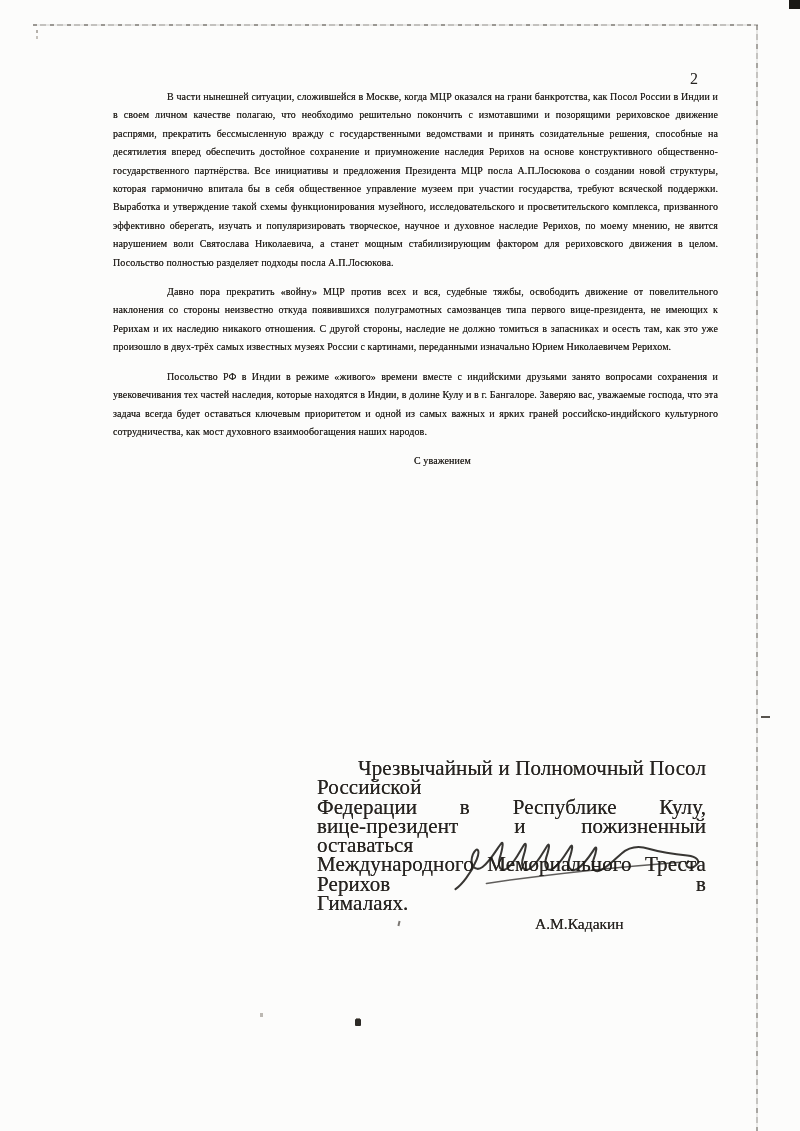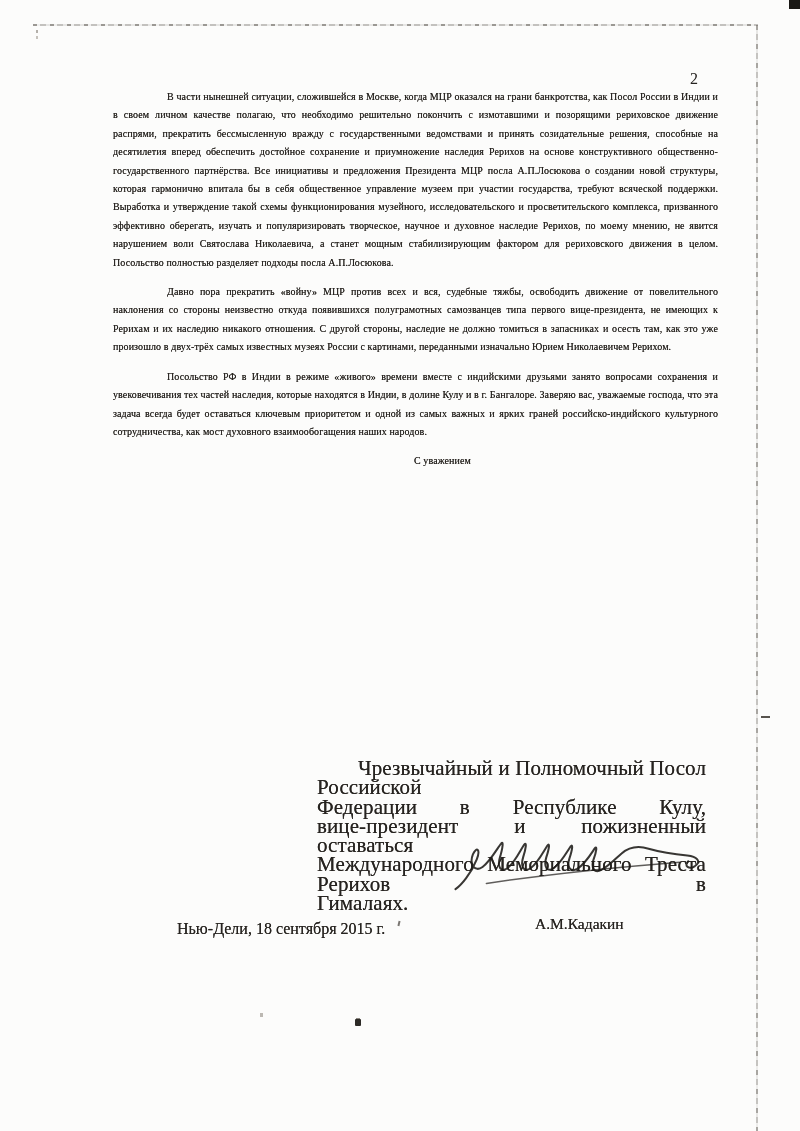--- a/index.html
+++ b/index.html
@@ -108,20 +108,19 @@
              C 163 28, 170 20, 176 15
              C 184 8, 194 7, 204 10
              C 218 14, 233 16, 244 17
              C 254 18, 259 23, 252 28
              C 246 32, 240 28, 245 23"></path>
     <path d="M36 46 C 90 38, 160 30, 236 24" style="stroke-width:1.6;opacity:.7"></path>
   </svg>
 
   <div class="signatory">А.М.Кадакин</div>
 
-  <div class="dateline">Нью-Дели, 18 сентября 2015 г.</div>
   <div class="tick"></div>
 
   <div class="dash"></div>
   <div class="speck-a"></div>
   <div class="speck-b"></div>
 
 </div>
 
 </body></html>

